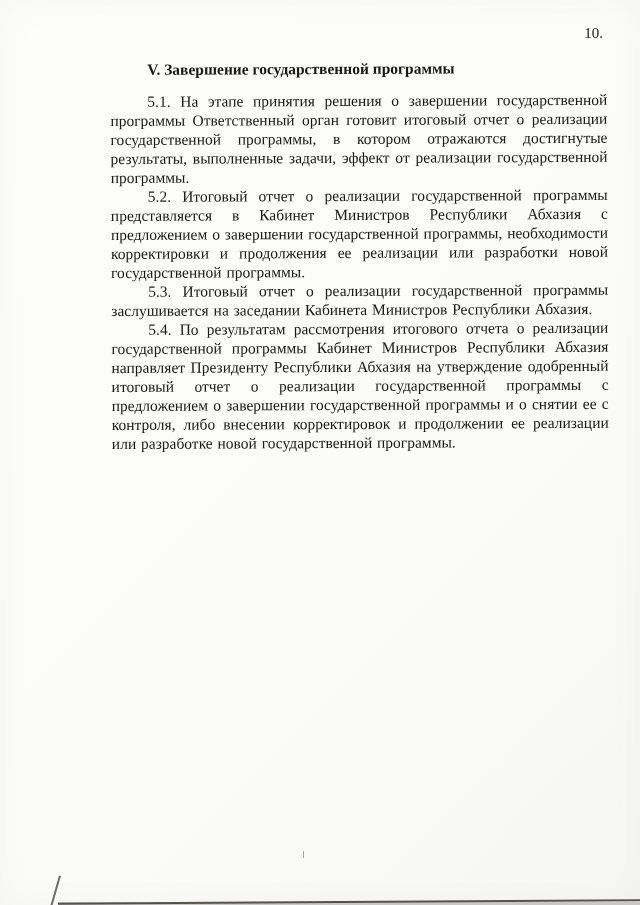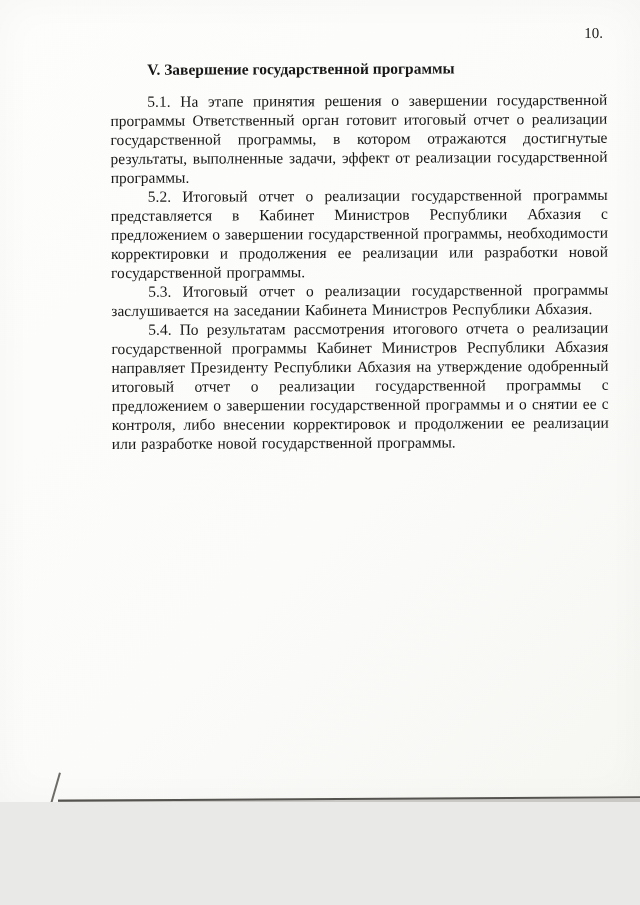--- a/index.html
+++ b/index.html
@@ -6,21 +6,21 @@
     margin: 0;
     padding: 0;
     width: 640px;
     height: 905px;
     background: #e9e9e7;
     overflow: hidden;
   }
   .scan-page {
     position: relative;
     width: 640px;
-    height: 802px;
+    height: 905px;
     background: linear-gradient(135deg, #fdfdfb 0%, #fbfbf9 60%, #f6f6f3 100%);
     font-family: "Liberation Serif", "DejaVu Serif", serif;
     color: #181818;
     overflow: hidden;
     box-shadow: inset 0 0 40px rgba(0,0,0,0.03);
   }
   .content {
     position: absolute;
     left: 110px;
     top: 26px;

